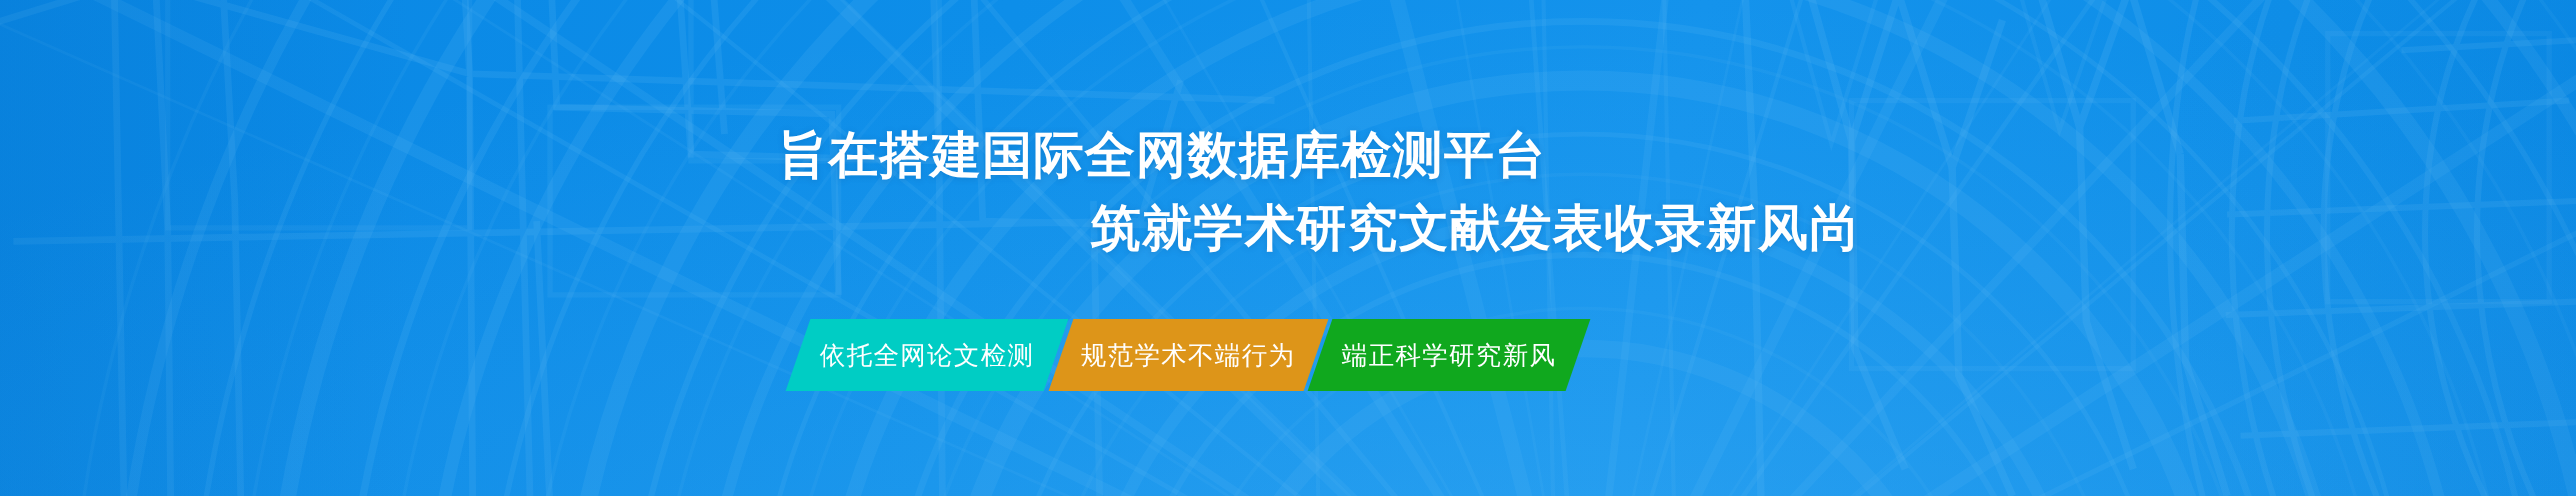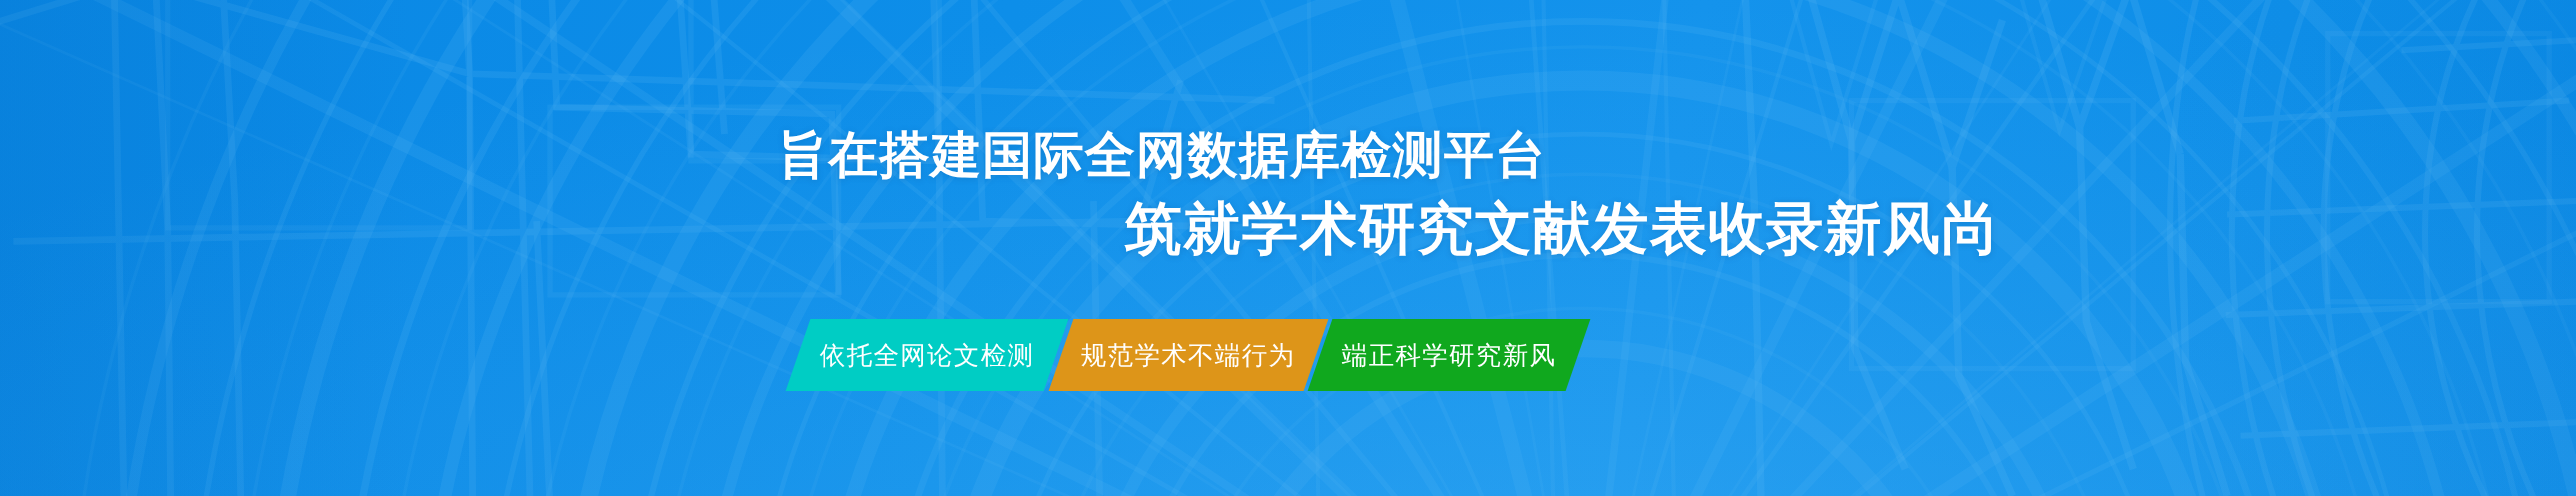--- a/index.html
+++ b/index.html
@@ -60,23 +60,22 @@
   }
   .headline-1 {
     left:763px;
     top:126px;
     font-size:50px;
     line-height:58px;
   }
   .headline-2 {
     left:1077px;
     top:199px;
-    font-size:57px;
+    font-size:50px;
     line-height:58px;
-    margin-left:34px;
   }
 
   
   .tag-band {
     position:absolute;
     left:784px;
     top:319px;
     height:72px;
     display:flex;
     align-items:stretch;

